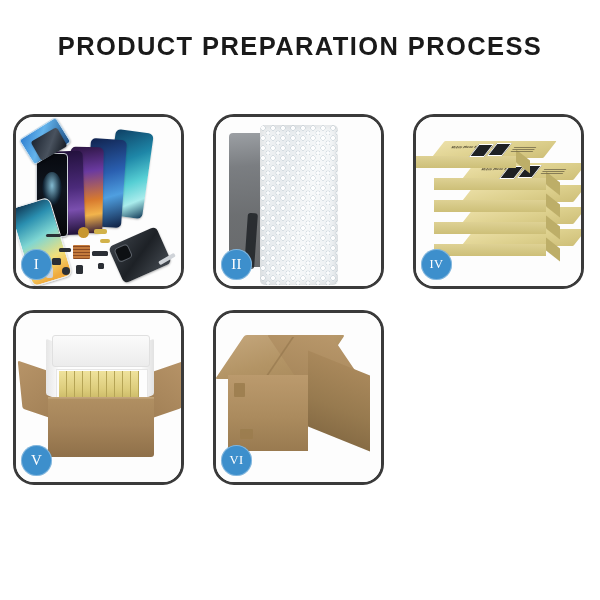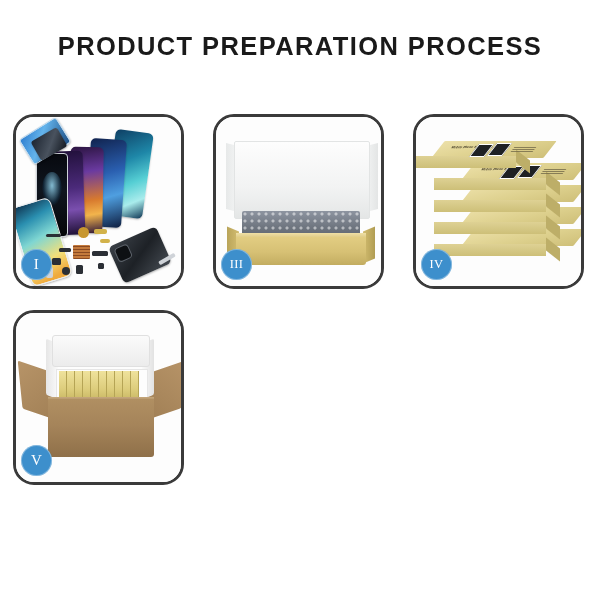--- a/index.html
+++ b/index.html
@@ -302,36 +302,35 @@
           <div class="chip flex" style="left:78px;top:112px;width:13px;height:5px;"></div>
           <div class="chip flex" style="left:84px;top:122px;width:10px;height:4px;"></div>
           <div class="chip" style="left:76px;top:134px;width:16px;height:5px;"></div>
           <div class="chip" style="left:82px;top:146px;width:6px;height:6px;"></div>
           <div class="chip pale" style="left:142px;top:140px;width:18px;height:4px;transform:rotate(-30deg);"></div>
         </div>
         <div class="badge">I</div>
       </div>
     </div>
 
-
     <div class="cell">
       <div class="panel">
         <div class="scene">
-          <div class="b3-lid-l"></div>
-          <div class="b3-lid-r"></div>
-          <div class="b3-lid"></div>
-          <div class="b3-foam"></div>
-          <div class="b3-side-l"></div>
-          <div class="b3-side-r"></div>
-          <div class="b3-rim"></div>
-          <div class="b3-front"></div>
+          <div class="bw-inner"></div>
+          <div class="bw-cable"></div>
+          <div class="bw-tape" style="left:58px;top:14px;width:9px;height:7px;"></div>
+          <div class="bw-tape" style="left:52px;top:62px;width:8px;height:9px;"></div>
+          <div class="bw-tape" style="left:48px;top:146px;width:9px;height:12px;"></div>
+          <div class="bw-tape" style="left:96px;top:146px;width:9px;height:12px;"></div>
+          <div class="bw-bag"></div>
         </div>
-        <div class="badge sm">III</div>
+        <div class="badge">II</div>
       </div>
     </div>
+
 
     <div class="cell">
       <div class="panel">
         <div class="scene">
           <div class="stack">
             <div class="sbox" style="left:44px;top:96px;">
               <div class="top"></div>
               <div class="side"></div>
               <div class="front"></div>
             </div>
@@ -389,15 +388,29 @@
           <div class="c5-ybox" style="left:107px;"></div>
           <div class="c5-ybox" style="left:115px;"></div>
           <div class="c5-rim"></div>
           <div class="c5-lip"></div>
           <div class="c5-body"></div>
         </div>
         <div class="badge">V</div>
       </div>
     </div>
 
+    <div class="cell">
+      <div class="panel">
+        <div class="scene">
+          <div class="c6-top"></div>
+          <div class="c6-top2"></div>
+          <div class="c6-seam"></div>
+          <div class="c6-side"></div>
+          <div class="c6-front"></div>
+          <div class="c6-tape" style="left:18px;top:70px;width:11px;height:14px;"></div>
+          <div class="c6-tape" style="left:24px;top:116px;width:13px;height:10px;"></div>
+        </div>
+        <div class="badge sm">VI</div>
+      </div>
+    </div>
 
   </div>
 </div>
 
 </body></html>

